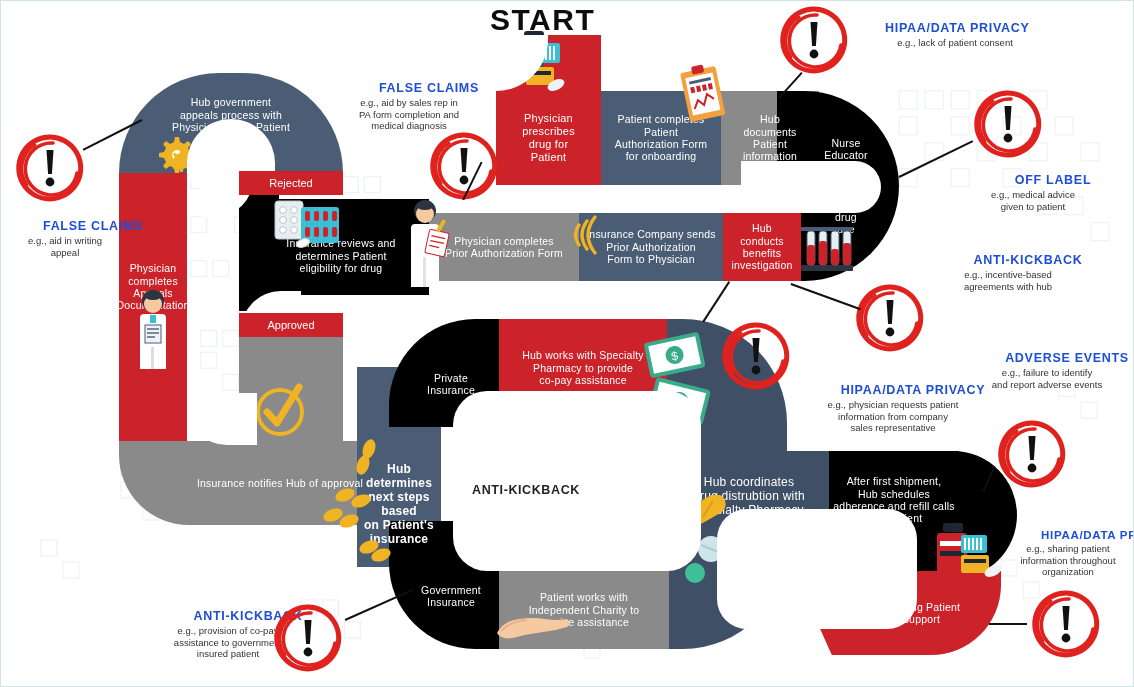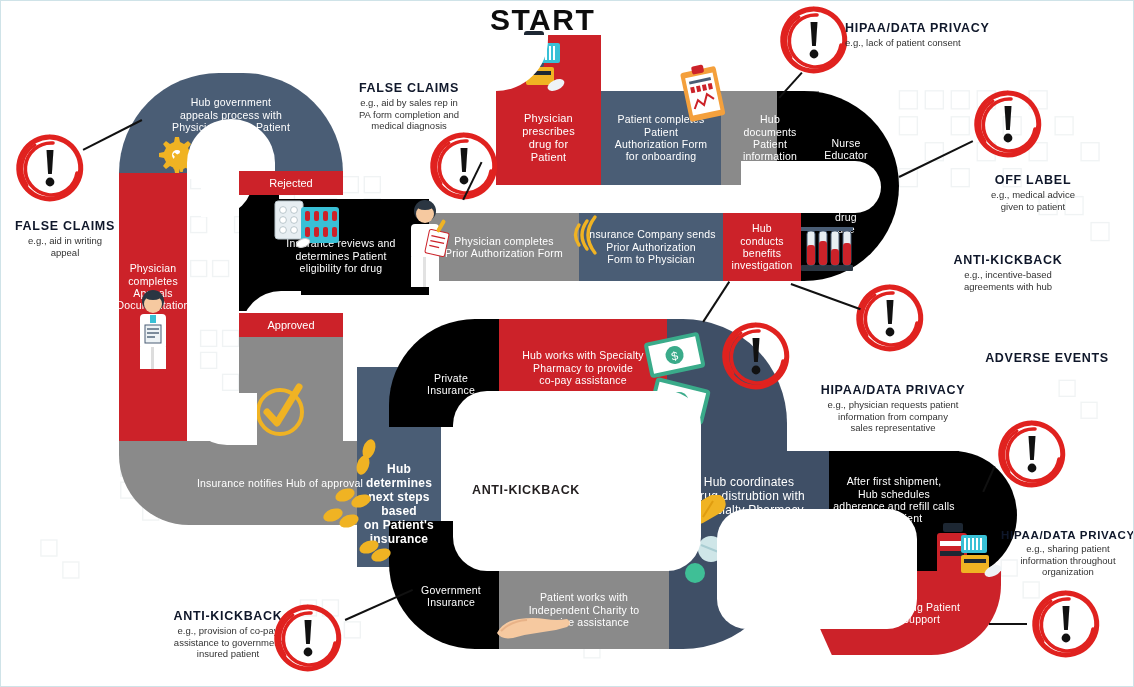--- a/index.html
+++ b/index.html
@@ -10,21 +10,21 @@
   .seg{position:absolute;box-sizing:border-box;display:flex;align-items:center;justify-content:center;text-align:center;color:#ffffff;}
   .seg .txt{position:relative;z-index:3;padding:2px 4px;line-height:1.18;letter-spacing:.2px;}
   .red{background:#cc2229;}
   .blue{background:#4a5d75;}
   .grey{background:#8a8a8a;}
   .black{background:#000000;}
   .dkblue{background:#3f4f66;}
 
   
   .risk{position:absolute;text-align:center;color:#231f20;}
-  .risk .ttl{font-size:12.5px;letter-spacing:.7px;font-weight:600;color:#0f172a;white-space:nowrap;}
+  .risk .ttl{font-size:12.5px;letter-spacing:.7px;font-weight:600;color:#1d4ed8;white-space:nowrap;padding-left:40px;}
   .risk .sub{font-size:9.5px;line-height:1.22;color:#333;margin-top:2px;}
 
   .bang{position:absolute;width:70px;height:70px;}
   .bang svg{display:block;width:100%;height:100%;}
 
   .leader{position:absolute;background:#111;height:1.6px;transform-origin:0 50%;}
 
   #startword{position:absolute;left:489px;top:2px;font-size:30px;letter-spacing:1.5px;color:#0d0d0d;font-weight:600;font-family:"Liberation Sans",sans-serif;}
 
   .chip{position:absolute;z-index:4;}
@@ -508,21 +508,21 @@
         <path d="M35 4 a31 31 0 1 1 -.5 0" stroke-width="5"></path>
         <path d="M38 10 a26 26 0 1 0 24 30" stroke-width="3.6"></path>
         <path d="M12 52 a28 28 0 0 1 8-40" stroke-width="3"></path>
       </g>
       <path d="M31.5 17 h7 l-1.6 24 h-3.8 z" fill="#111"></path>
         <circle cx="35" cy="49" r="4.4" fill="#111"></circle>
     </svg>
   </div>
   <div class="risk" style="left:844px;top:20px;width:220px;text-align:left;">
     <div class="ttl">HIPAA/DATA PRIVACY</div>
-    <div class="sub" style="white-space:pre-line;">e.g., lack of patient consent</div>
+    <div class="sub" style="white-space:pre-line;text-align:center;">e.g., lack of patient consent</div>
   </div>
   <div class="leader" style="left:778px;top:96px;width:34px;transform:rotate(-48deg);"></div>
 
   <div class="bang" style="left:972px;top:88px;">
     <svg viewBox="0 0 70 70">
       <g fill="none" stroke="#e0221f" stroke-linecap="round">
         <path d="M35 4 a31 31 0 1 1 -.5 0" stroke-width="5"></path>
         <path d="M38 10 a26 26 0 1 0 24 30" stroke-width="3.6"></path>
         <path d="M12 52 a28 28 0 0 1 8-40" stroke-width="3"></path>
       </g>
@@ -569,20 +569,22 @@
   <div class="risk" style="left:780px;top:382px;width:224px;">
     <div class="ttl">HIPAA/DATA PRIVACY</div>
     <div class="sub" style="white-space:pre-line;">e.g., physician requests patient
 information from company
 sales representative</div>
   </div>
   <div class="leader" style="left:702px;top:320px;width:48px;transform:rotate(-57deg);"></div>
 
   <div class="risk" style="left:958px;top:350px;width:176px;">
     <div class="ttl">ADVERSE EVENTS</div>
+    <div class="sub" style="white-space:pre-line;">e.g., failure to identify
+and report adverse events</div>
   </div>
   <div class="bang" style="left:996px;top:418px;">
     <svg viewBox="0 0 70 70">
       <g fill="none" stroke="#e0221f" stroke-linecap="round">
         <path d="M35 4 a31 31 0 1 1 -.5 0" stroke-width="5"></path>
         <path d="M38 10 a26 26 0 1 0 24 30" stroke-width="3.6"></path>
         <path d="M12 52 a28 28 0 0 1 8-40" stroke-width="3"></path>
       </g>
       <path d="M31.5 17 h7 l-1.6 24 h-3.8 z" fill="#111"></path>
         <circle cx="35" cy="49" r="4.4" fill="#111"></circle>

